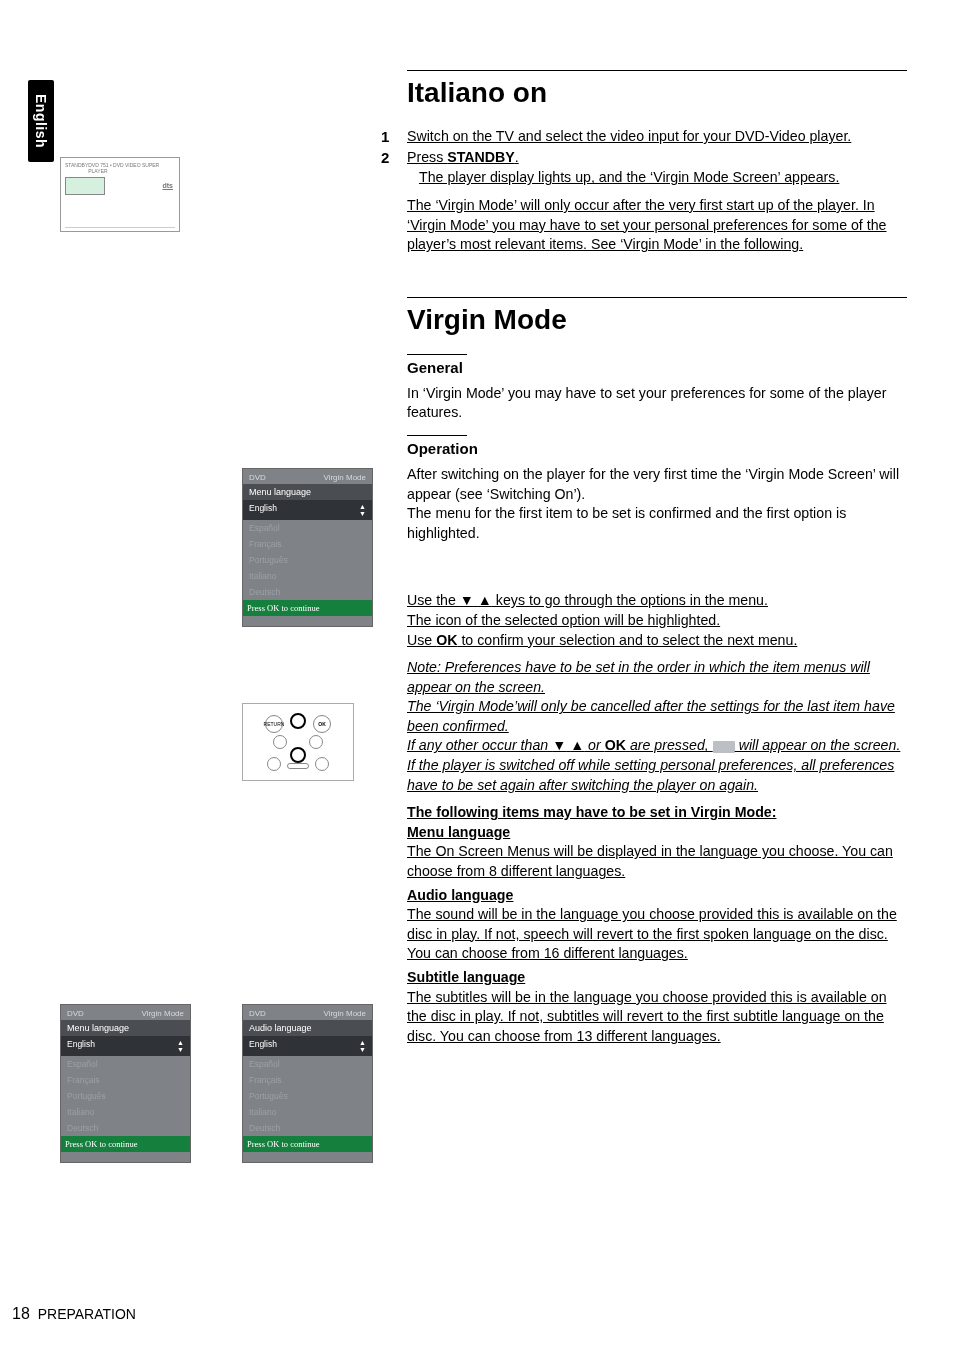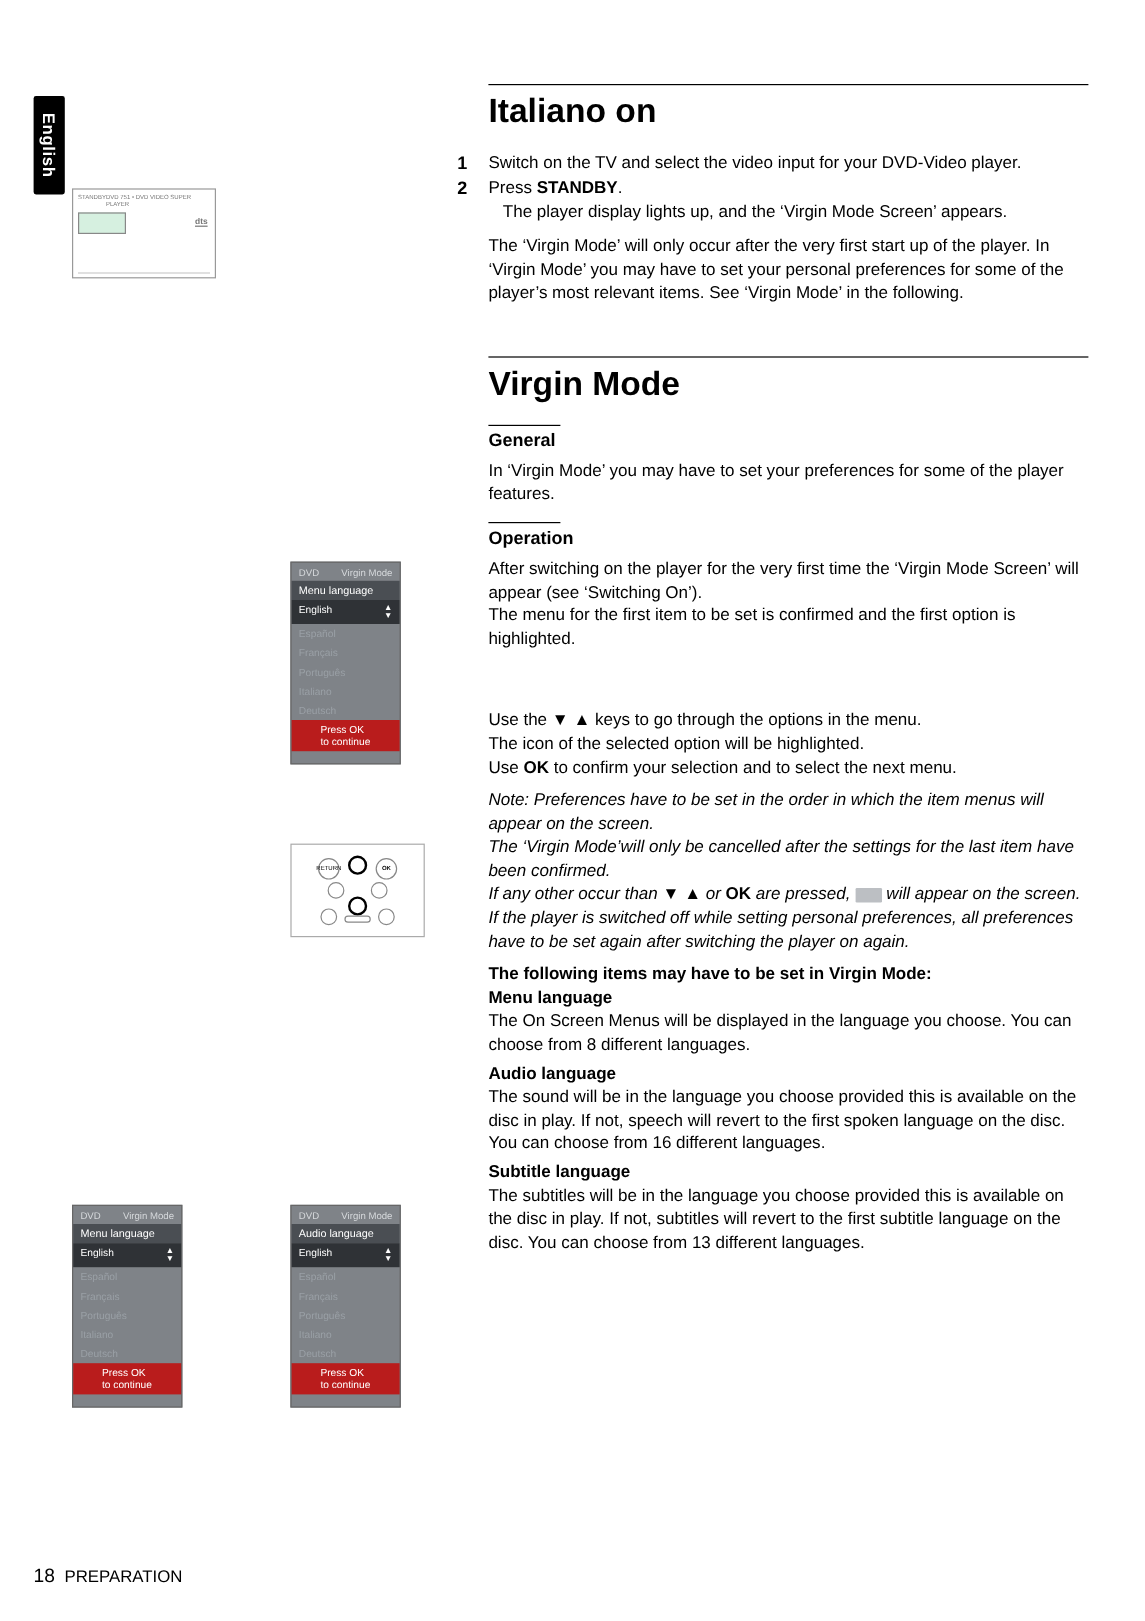--- a/index.html
+++ b/index.html
@@ -21,21 +21,21 @@
   .main-col {
     position: absolute;
     left: 407px; top: 70px;
     width: 500px;
   }
   .rule-top { border-top: 1.2px solid #000; margin-bottom: 6px; }
   h1.page-h1 { font-size: 28px; font-weight: bold; margin-bottom: 18px; }
   .step-row { display: flex; }
   .step-num { width: 26px; margin-left: -26px; font-weight: bold; font-size: 15px; }
   .body { font-size: 14.2px; line-height: 1.38; }
-  .body p { margin-bottom: 0; }
+  .body p { margin-bottom: 0; text-decoration: underline; }
   .indent { margin-left: 12px; }
   .block-gap { height: 8px; }
 
   .sec-sub { margin-top: 12px; }
   .sec-sub .short-rule { width: 60px; border-top: 1px solid #000; margin-bottom: 4px; }
   .sec-sub h3 { font-size: 15px; font-weight: bold; margin-bottom: 8px; }
 
   .bold { font-weight: bold; }
   .ital { font-style: italic; }
 
@@ -46,31 +46,31 @@
     border: 1px solid #999; background: #fff; font-size: 5px; color:#777;
     padding: 4px;
   }
   .device .top-row { display:flex; justify-content:space-between; }
   .device .screen { width: 40px; height: 18px; background:#d6f0e0; border:1px solid #888; margin-top:3px; }
   .device .dts { position:absolute; right:6px; top:24px; font-weight:bold; font-size:7px; text-decoration: underline; }
   .device .bot { position:absolute; bottom:3px; left:4px; right:4px; border-top:1px solid #ccc; }
 
   
   .osd {
-    width: 92px;
+    width: 131px;
     background: #7f8388; color: #b9bfc5;
     font-size: 8.5px;
     border: 1px solid #666;
   }
   .osd .hdr { display:flex; justify-content:space-between; padding:4px 6px 2px; font-size:8px; color:#d6d9dc;}
   .osd .sec { background:#4a4e53; color:#fff; padding:3px 6px; font-size:9px; }
   .osd .opt { padding:3px 6px; color:#9aa0a6; }
   .osd .opt.sel { background:#2f3236; color:#fff; display:flex; justify-content:space-between; }
   .osd .opt.sel .arrows { font-size:7px; }
-  .osd .foot { background:#b91c1c; color:#fff; padding:3px 24px; font-size:8.5px; }
+  .osd .foot { background:#15803d; color:#fff; padding:3px 4px; font-size:8.5px;font-family:Liberation Serif, serif; }
   .osd .pad { height:10px; }
 
   .osd-big { left: 242px; top: 468px; }
   .osd-bl  { left: 60px;  top: 1004px; }
   .osd-br  { left: 242px; top: 1004px; }
 
   
   .remote {
     left: 242px; top: 703px; width: 112px; height: 78px;
     border:1px solid #aaa; background:#fff;
@@ -82,21 +82,21 @@
   .remote .ok  { width:18px; height:18px; right:2px; top:4px; font-weight:bold; }
   .remote .up  { width:16px; height:16px; left:27px; top:2px; border:2px solid #000; }
   .remote .dn  { width:16px; height:16px; left:27px; top:36px; border:2px solid #000; }
   .remote .lf  { width:14px; height:14px; left:10px; top:24px; }
   .remote .rt  { width:14px; height:14px; right:10px; top:24px; }
   .remote .sm1 { width:14px; height:14px; left:4px; bottom:2px; }
   .remote .sm2 { width:14px; height:14px; right:4px; bottom:2px; }
   .remote .bar { width:22px; height:6px; left:24px; bottom:4px; border-radius:3px; }
 
   
-  .footer { position:absolute; bottom:28px; left:28px; font-size:14px; }
+  .footer { position:absolute; bottom:28px; left:12px; font-size:14px; }
   .footer .pg { font-size:16px; margin-right:4px; }
 
   .tri-dn::before { content:"\25BC"; }
   .tri-up::before { content:"\25B2"; }
   .no-icon { display:inline-block; width:22px; height:12px; background:#bcbfc3; vertical-align:middle; border-radius:1px; }
 </style>
 </head>
 <body>
 
 <div class="page">

